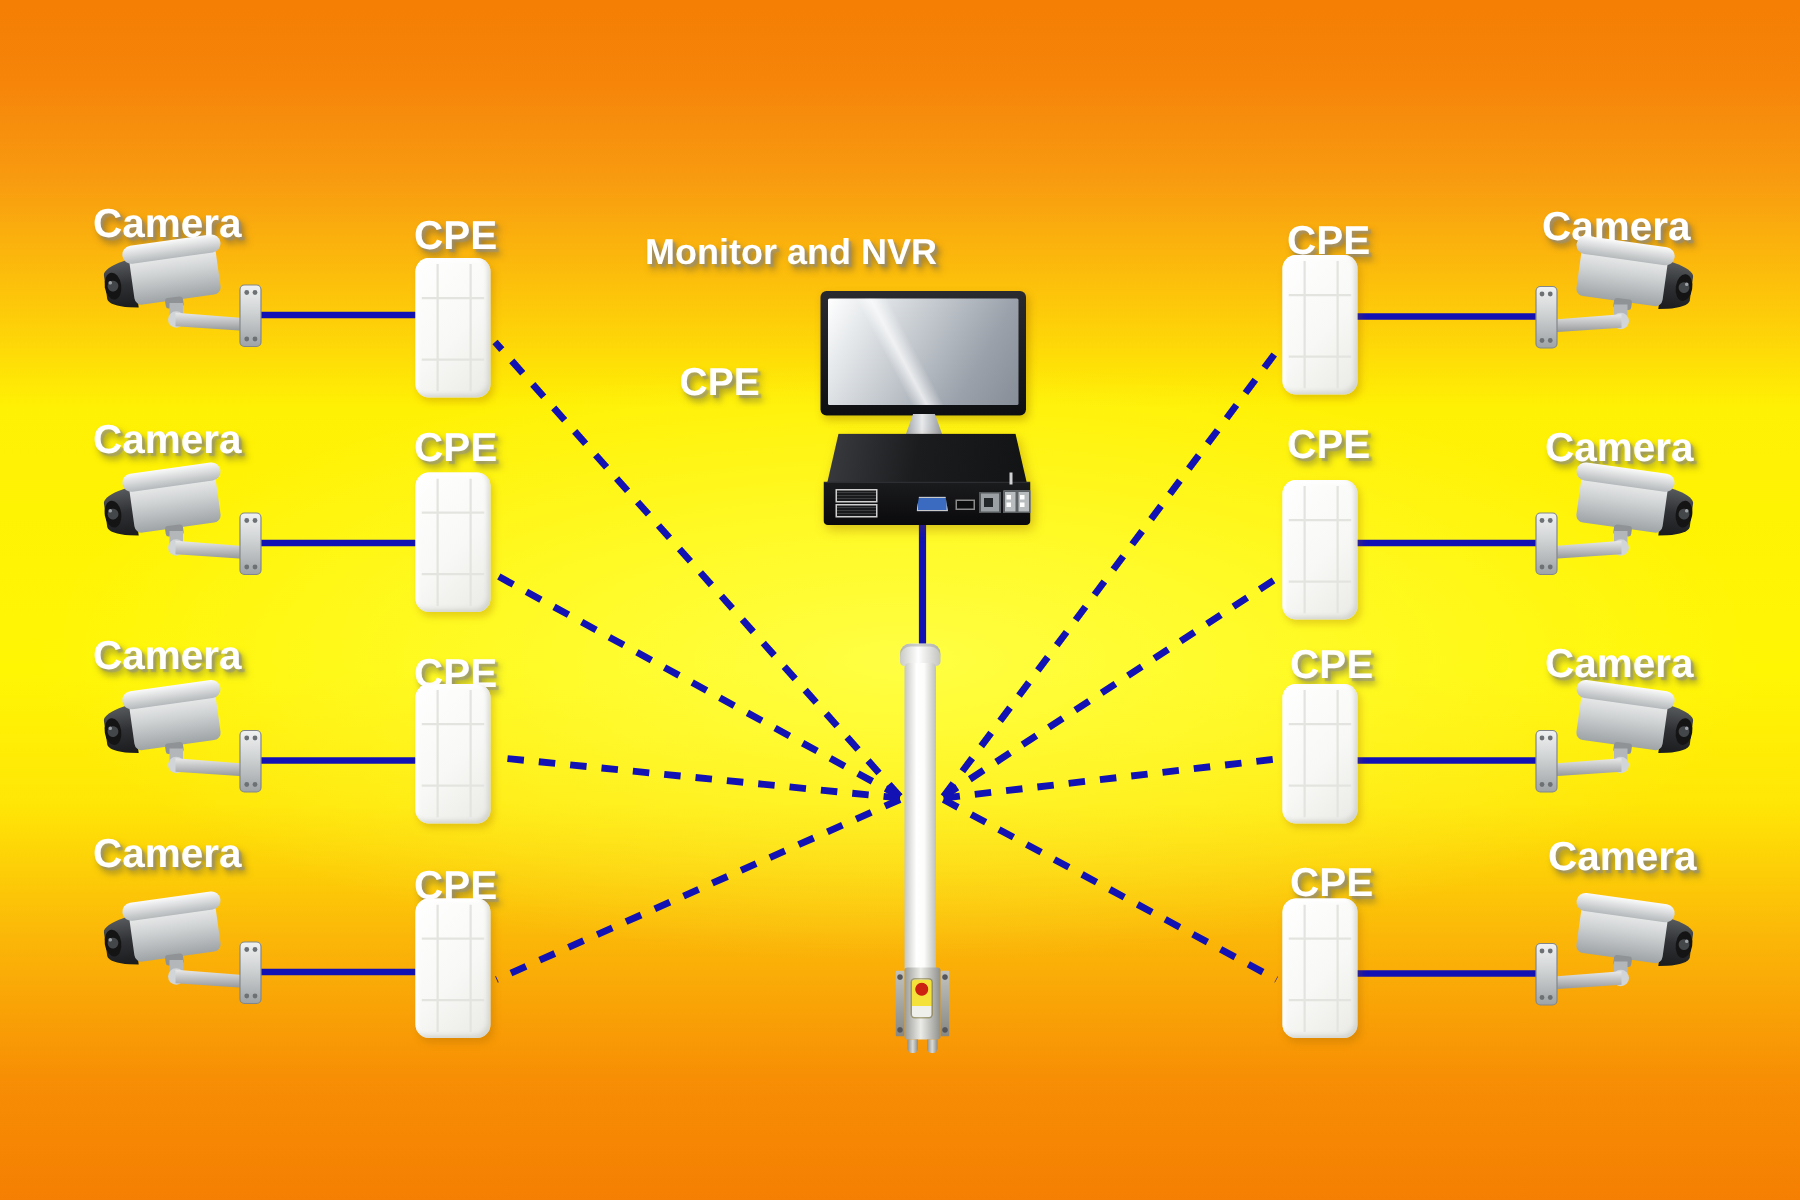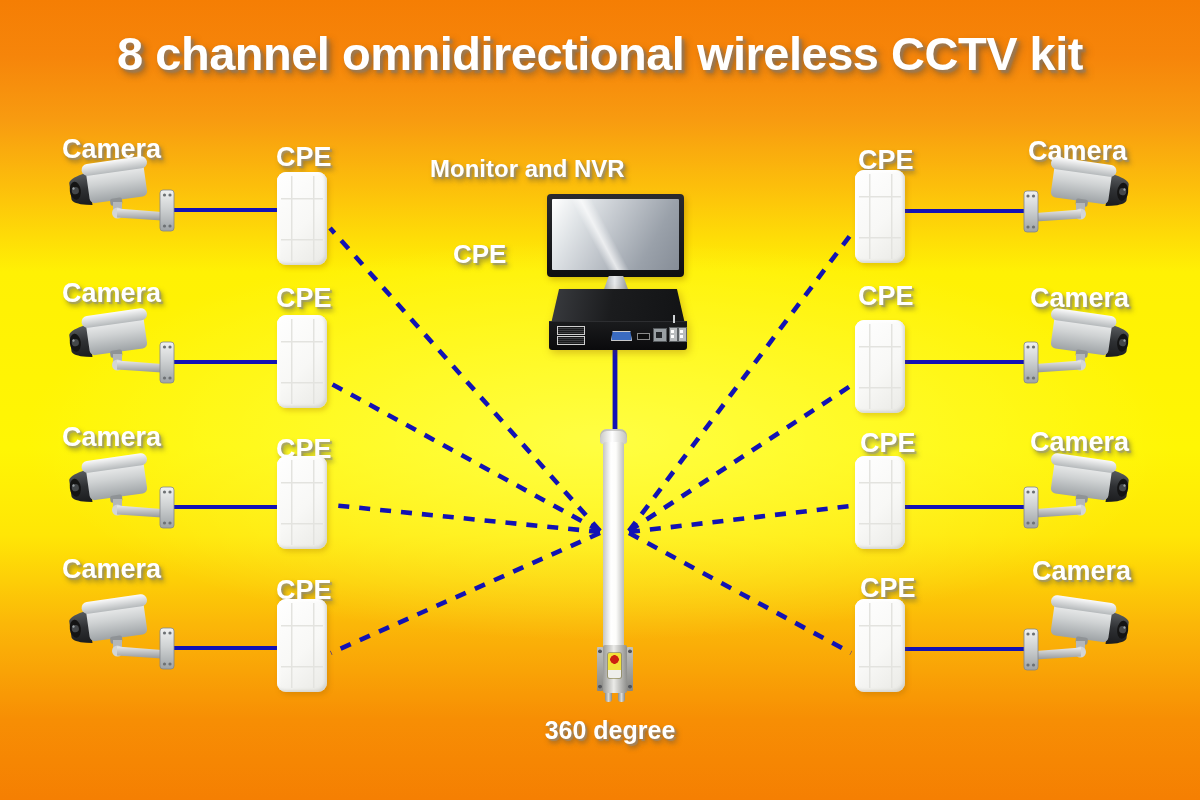--- a/index.html
+++ b/index.html
@@ -160,21 +160,20 @@
     <line class="dl" x1="600" y1="531" x2="330" y2="228"></line>
     <line class="dl" x1="600" y1="531" x2="330" y2="383"></line>
     <line class="dl" x1="600" y1="532" x2="331" y2="505"></line>
     <line class="dl" x1="600" y1="533" x2="331" y2="653"></line>
     <line class="dl" x1="629" y1="531" x2="852" y2="233"></line>
     <line class="dl" x1="629" y1="531" x2="852" y2="385"></line>
     <line class="dl" x1="629" y1="532" x2="851" y2="506"></line>
     <line class="dl" x1="629" y1="533" x2="851" y2="653"></line>
   </svg>
 
-  <div class="title">8 channel omnidirectional wireless CCTV kit</div>
 
   <div class="lbl" style="left:62px;top:134px">Camera</div>
   <div class="lbl" style="left:62px;top:278px">Camera</div>
   <div class="lbl" style="left:62px;top:422px">Camera</div>
   <div class="lbl" style="left:62px;top:554px">Camera</div>
   <svg class="cam" style="left:64px;top:158px">
       <use href="#cam-icon"></use>
     </svg>
   <svg class="cam" style="left:64px;top:310px">
       <use href="#cam-icon"></use>
@@ -242,15 +241,14 @@
   <div class="ant-cap"></div>
   <div class="ant-body"></div>
   <div class="ant-mount">
     <div class="core"></div>
     <div class="plate pl"></div>
     <div class="plate pr"></div>
     <div class="sticker"></div>
     <div class="foot f1"></div>
     <div class="foot f2"></div>
   </div>
-  <div class="lbl deg" style="left:460px;top:716px;width:300px">360 degree</div>
 
 </div>
 
 </body></html>

